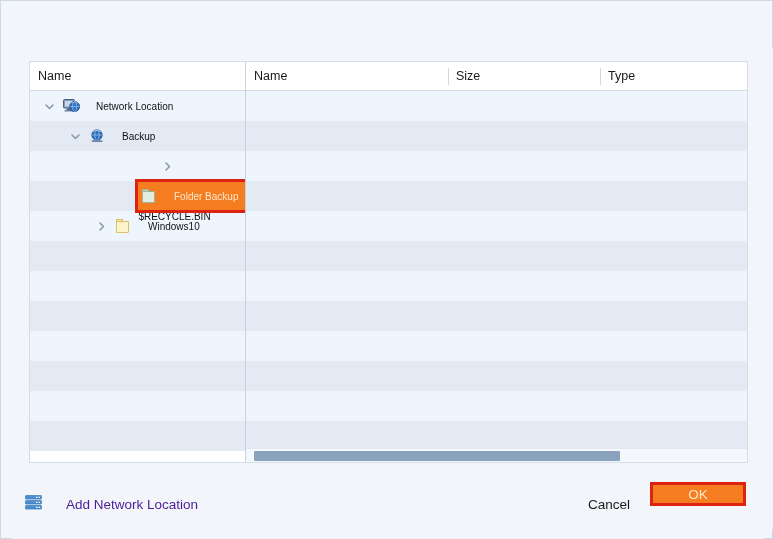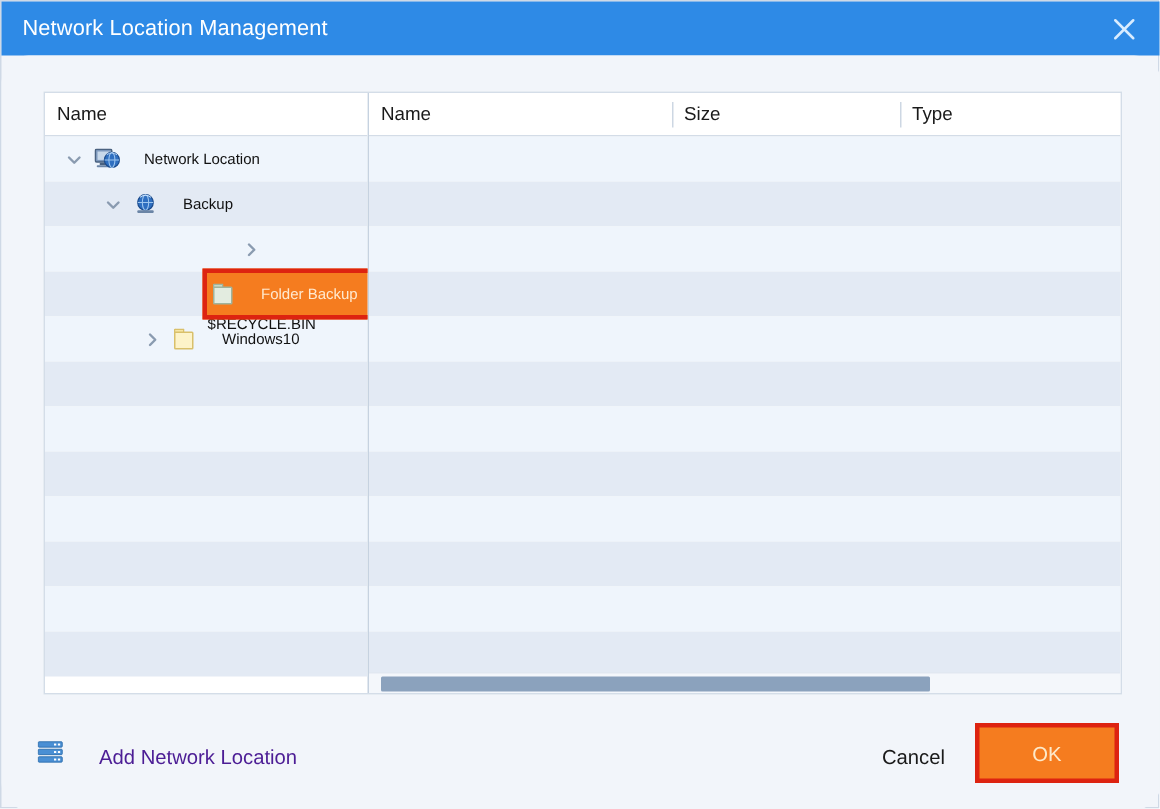--- a/index.html
+++ b/index.html
@@ -251,49 +251,38 @@
     font-size: 13.5px;
     color: #1a1a1a;
     cursor: pointer;
     white-space: nowrap;
   }
   #ok-button-wrap {
     position: absolute;
     left: 649px;
     top: 3px;
     width: 96px;
-    height: 40px;
+    height: 24px;
     border: 3px solid #dd2310;
     background: #f57c1f;
     display: flex;
     align-items: center;
     justify-content: center;
     cursor: pointer;
   }
   #ok-button-wrap .label {
     font-size: 13.5px;
     color: #fde9c9;
   }
 </style>
 </head>
 <body>
 
 <div id="dialog">
 
-  <div id="titlebar">
-    <span id="title-text">Network Location Management</span>
-    <div id="close-button">
-      <span>
-        <svg width="17" height="17" viewBox="0 0 17 17">
-          <line x1="2.5" y1="2.5" x2="14.5" y2="14.5" stroke="#d9ecff" stroke-width="1.7" stroke-linecap="round"></line>
-          <line x1="14.5" y1="2.5" x2="2.5" y2="14.5" stroke="#d9ecff" stroke-width="1.7" stroke-linecap="round"></line>
-        </svg>
-      </span>
-    </div>
-  </div>
 
   <div id="body-area">
 
     <div id="panels">
 
       <div class="panel-left">
 
         <div class="col-header">
           <div class="col-cell" style="width:216px;">Name</div>
         </div>

